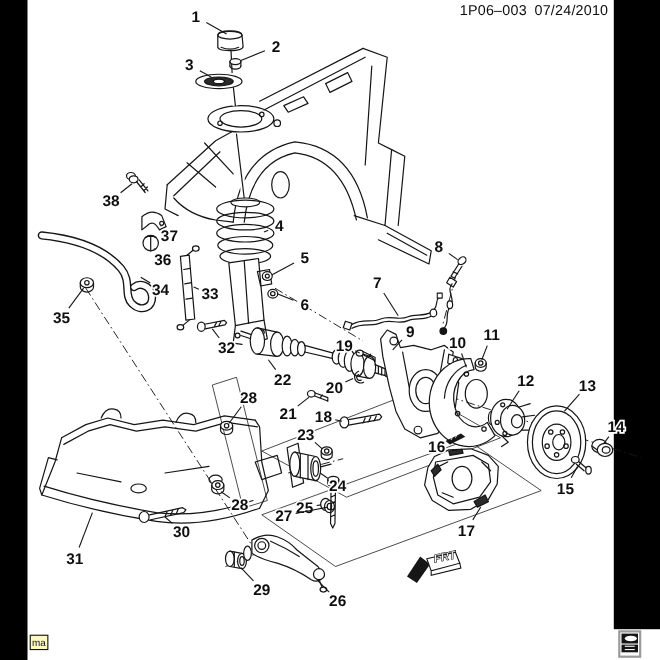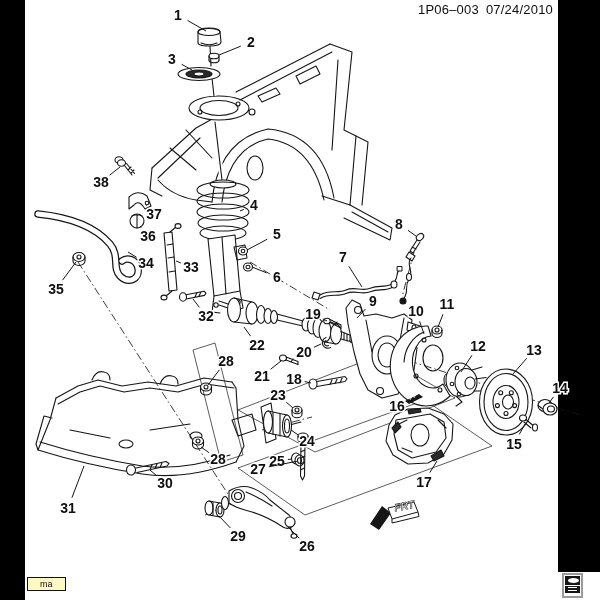--- a/index.html
+++ b/index.html
@@ -4,21 +4,21 @@
 <style>
   html,body{margin:0;padding:0;background:#fff;}
   #page{position:relative;width:600px;height:600px;background:#fff;overflow:hidden;
         font-family:"Liberation Sans",sans-serif;color:#111;}
   .sidebar{position:absolute;top:0;background:#000;}
   #bar-left{left:0;width:25px;height:600px;}
   #bar-right{left:558px;width:42px;height:572px;}
   #doc-header{position:absolute;top:2px;right:47px;font-size:13px;letter-spacing:.2px;
               white-space:nowrap;color:#0d0d0d;}
   #doc-header span{margin-left:7px;}
-  #sheet-tag{position:absolute;left:27px;top:577px;border:1.4px solid #111;padding:0 12px;
+  #sheet-tag{position:absolute;left:27px;top:577px;border:1.4px solid #111;padding:0 1px;
              font-size:9px;line-height:12px;color:#111;background:#fef9c3;}
   #print-mark{position:absolute;left:562px;top:573px;width:21px;height:25px;
               border:2px solid #9a9a9a;background:#fff;box-sizing:border-box;}
   #print-mark .pm-top{margin:1px;height:9px;background:#151515;position:relative;}
   #print-mark .pm-top .pm-oval{position:absolute;left:3px;top:2px;width:11px;height:5px;
               background:#fff;border-radius:50%;}
   #print-mark .pm-bot{margin:1px;height:7px;background:#151515;position:relative;}
   #print-mark .pm-bot i{position:absolute;left:3px;width:9px;height:1.4px;background:#fff;display:block;}
   #print-mark .pm-bot i.l2{top:4px;}
   #diagram{position:absolute;left:0;top:0;width:600px;height:600px;}

